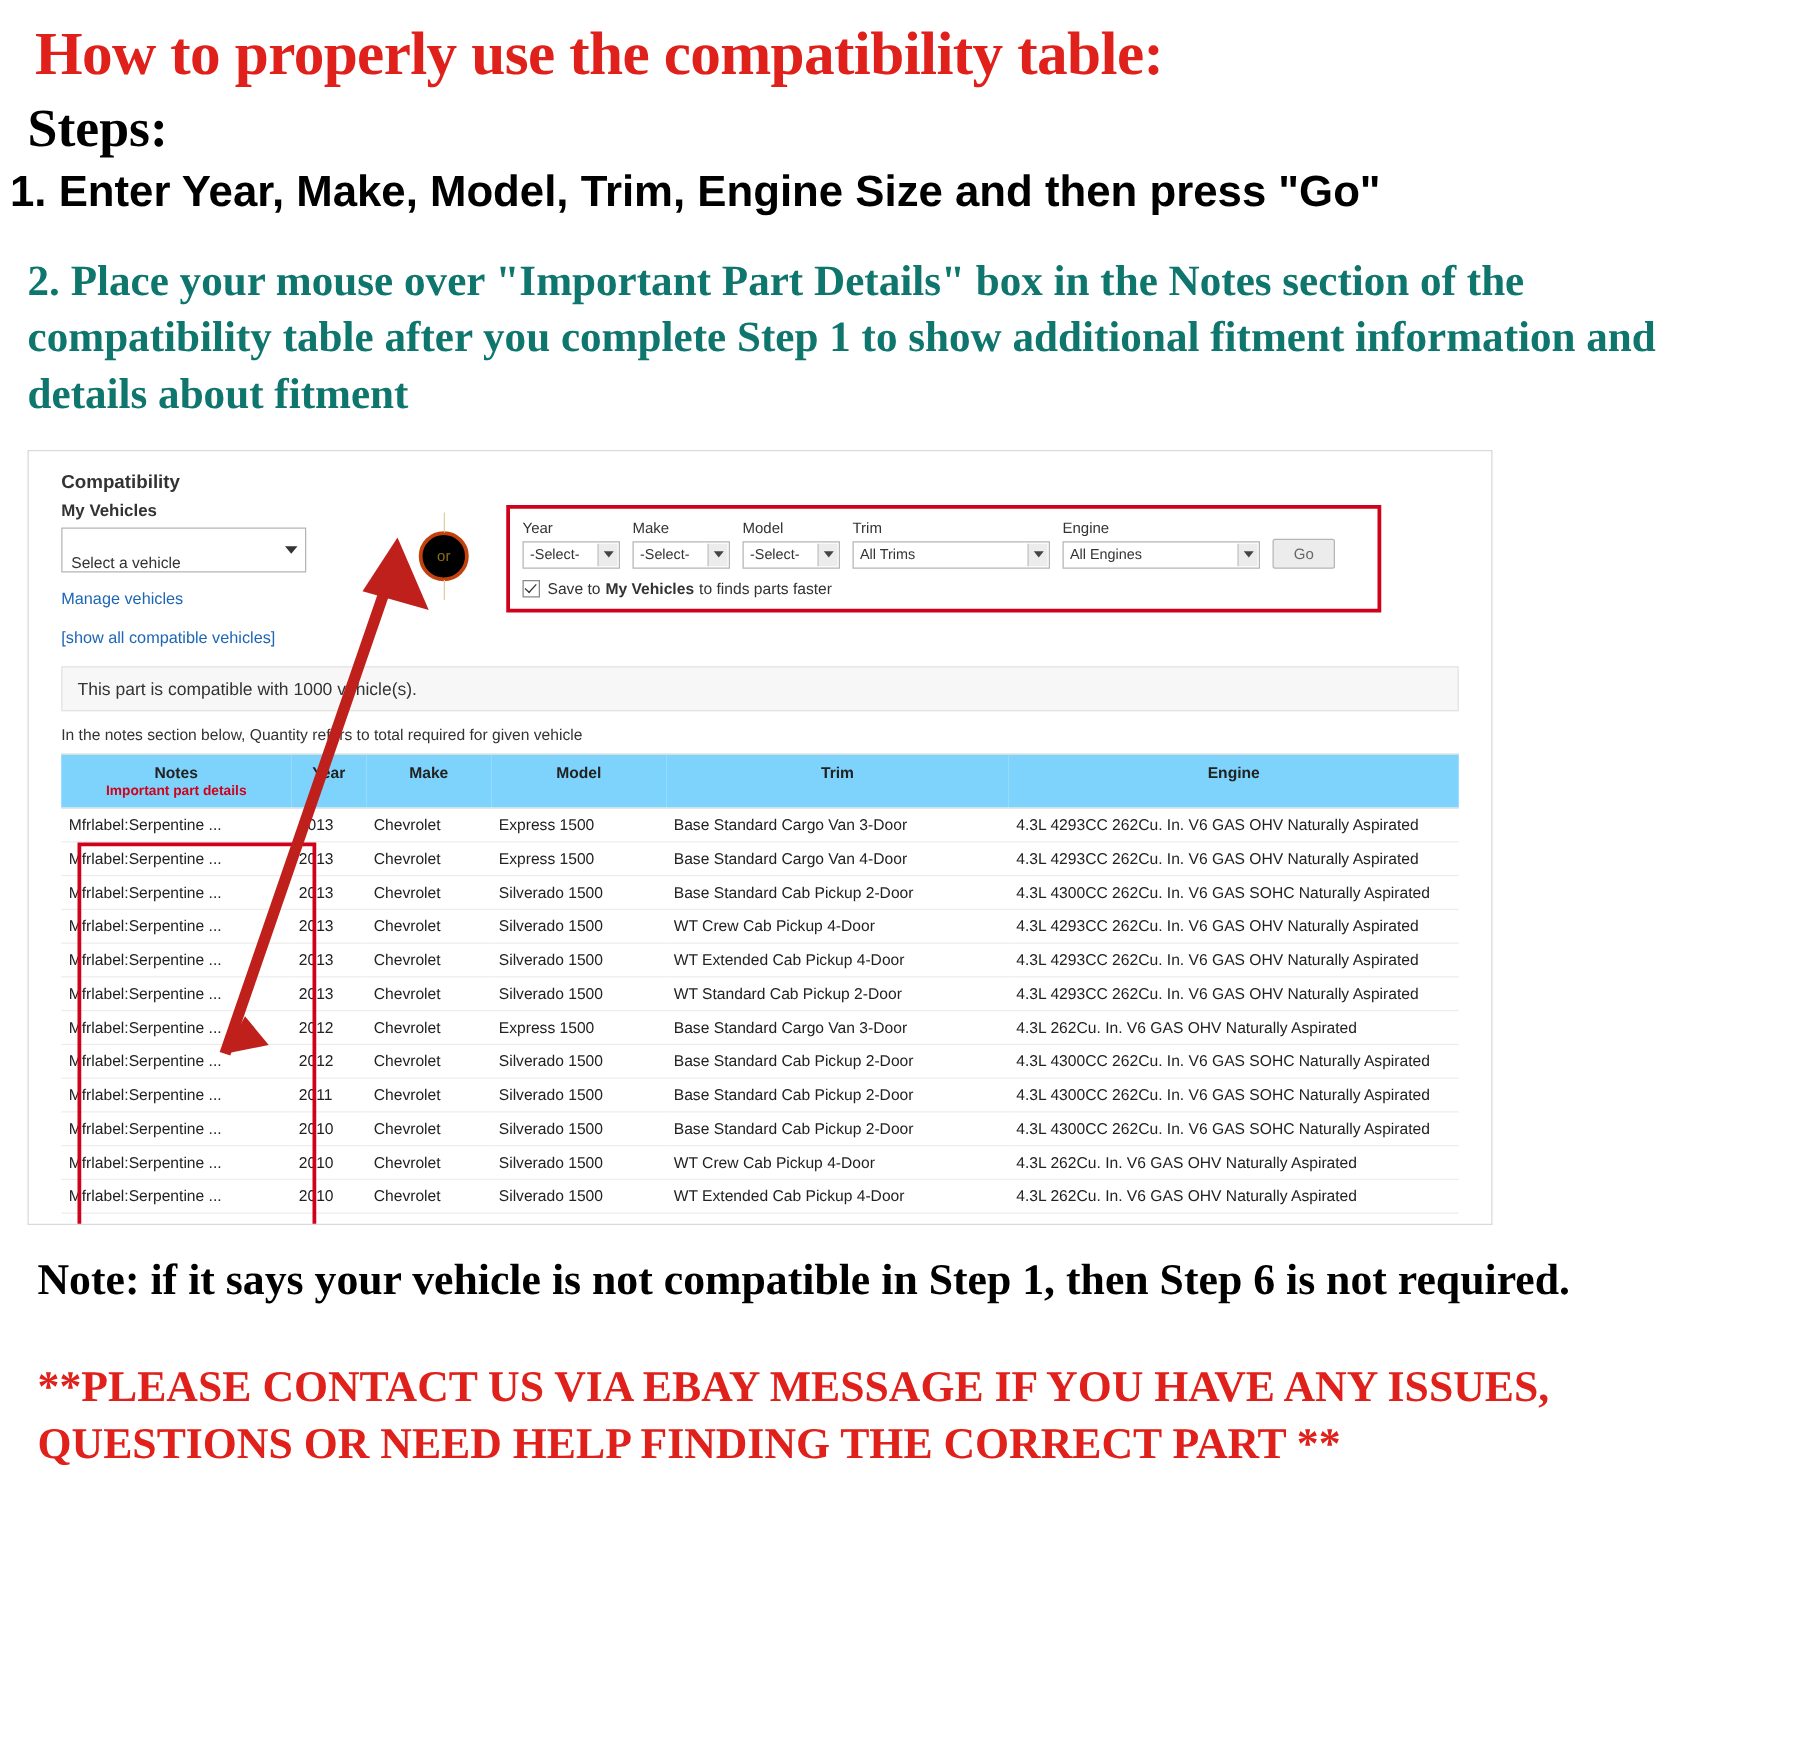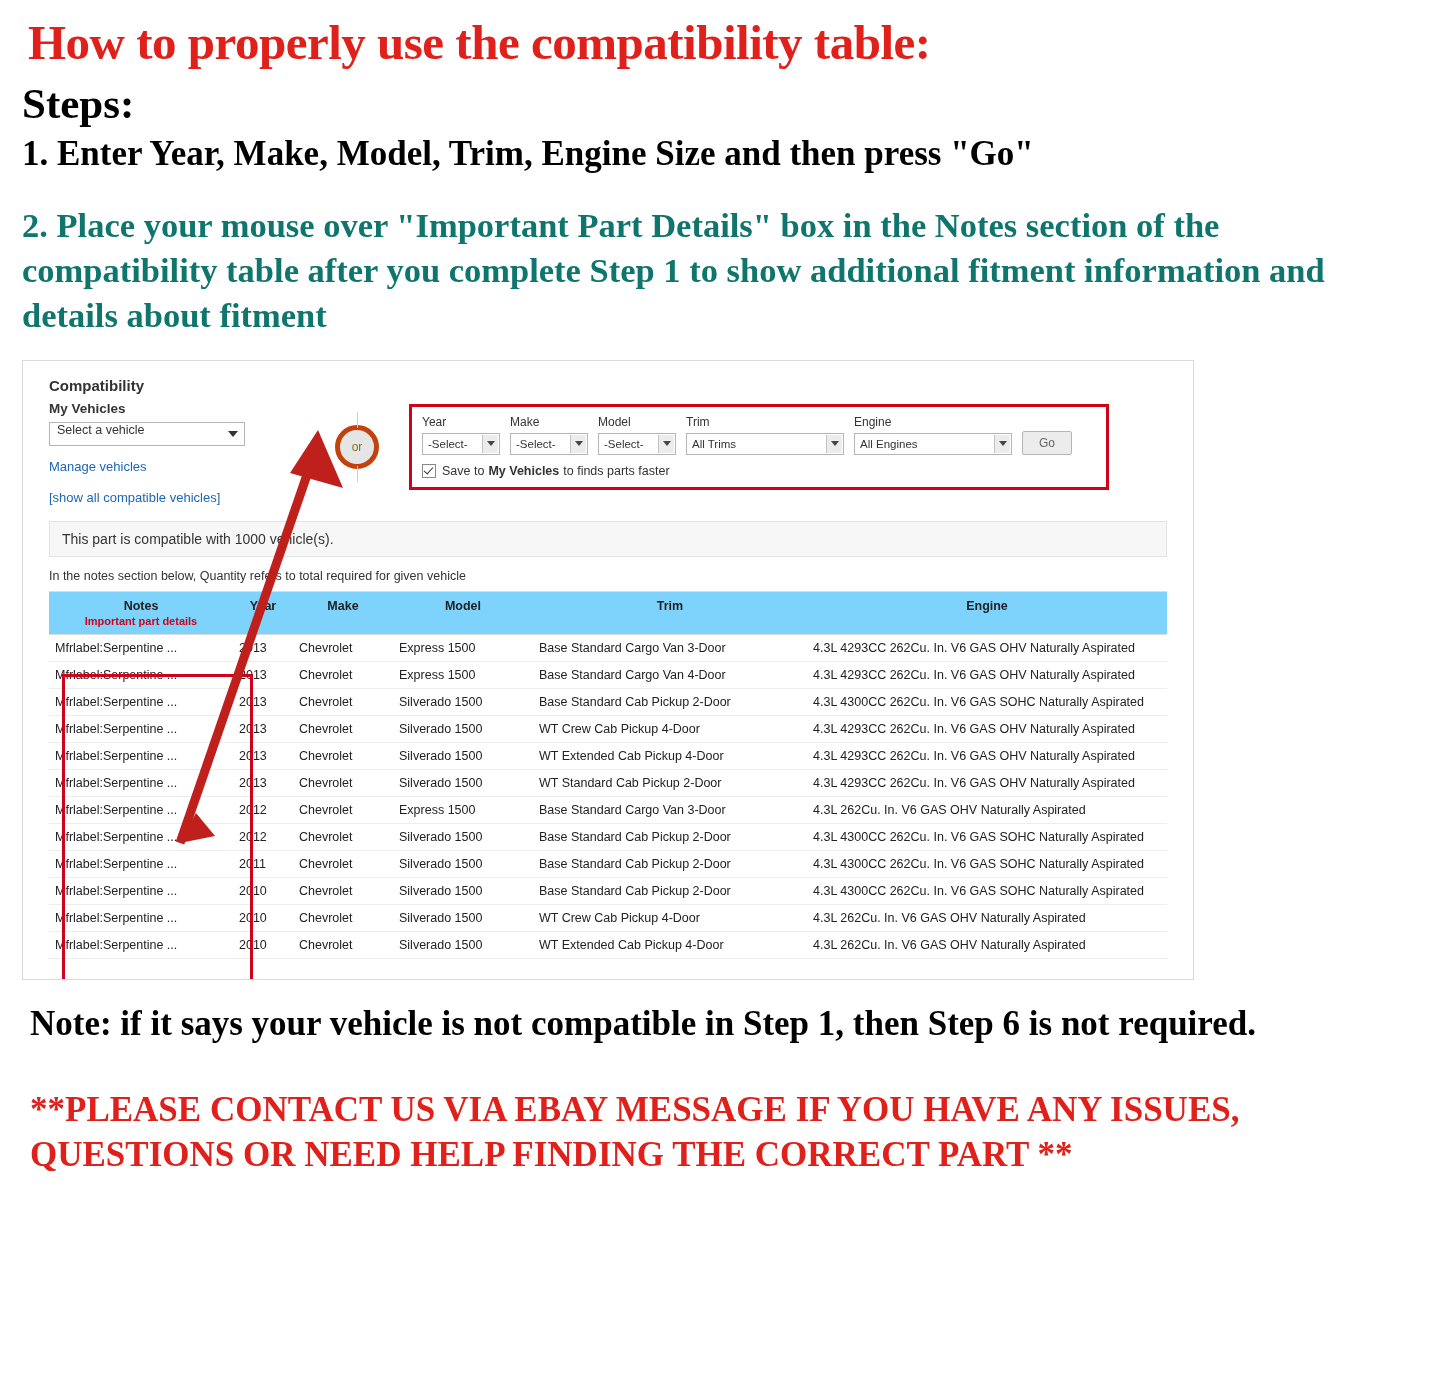--- a/index.html
+++ b/index.html
@@ -33,26 +33,26 @@
   }
   .heading-steps {
     font-family: "Liberation Serif", serif;
     color: #000;
     font-weight: bold;
     font-size: 43px;
     line-height: 1.05;
     margin: 14px 0 0 22px;
   }
   .step-line {
-    font-family: Liberation Serif, serif;
+    font-family: Liberation Sans, sans-serif;
     color: #000;
     font-weight: bold;
     font-size: 35px;
     line-height: 1.12;
-    margin: 8px 0 0 22px;
+    margin: 8px 0 0 8px;
   }
   .step-two {
     font-family: "Liberation Serif", serif;
     color: #0f766e;
     font-weight: bold;
     font-size: 34.5px;
     line-height: 1.3;
     margin: 30px 0 0 22px;
     max-width: 1340px;
   }
@@ -88,27 +88,27 @@
     width: 250px;
   }
   .myveh-label {
     font-size: 13.5px;
     font-weight: bold;
     color: #333;
     margin-bottom: 6px;
   }
   .select-box {
     width: 196px;
-    height: 24px;
+    height: 36px;
     border: 1px solid #b5b5b5;
     background: #fff;
     font-size: 12.5px;
     color: #333;
     display: flex;
-    align-items: flex-start;
+    align-items: flex-end;
     padding-left: 7px;
     box-sizing: border-box;
     position: relative;
   }
   .select-box .arrow {
     position: absolute;
     right: 6px;
     top: 50%;
     transform: translateY(-50%);
     width: 0; height: 0;
@@ -120,22 +120,22 @@
     color: #1c66b5;
     font-size: 13px;
     margin-top: 13px;
     cursor: pointer;
   }
   .or-badge {
     margin: 24px 30px 0 36px;
     width: 34px;
     height: 34px;
     border-radius: 50%;
-    border: 5px solid #c2410c;
-    background: #e5e5e5;
+    border: 3px solid #c2410c;
+    background: #000000;
     color: #8a6d1f;
     font-size: 12px;
     display: flex;
     align-items: center;
     justify-content: center;
     position: relative;
   }
   .or-badge:before, .or-badge:after {
     content: "";
     position: absolute;

